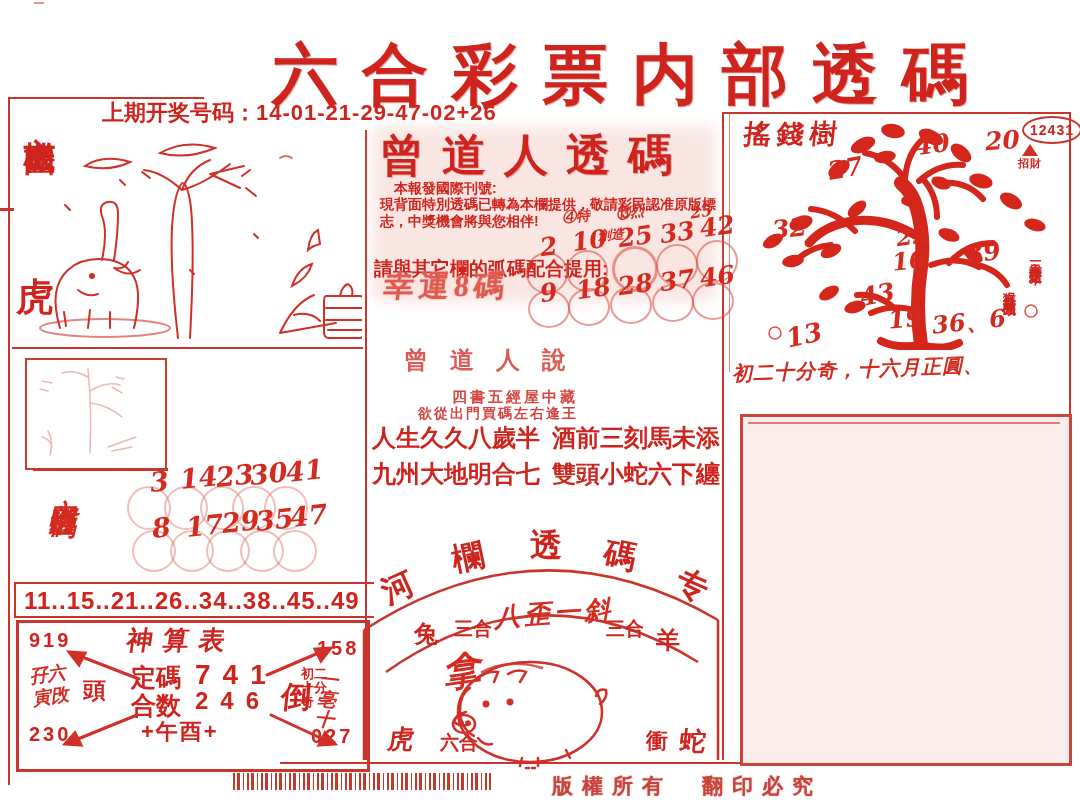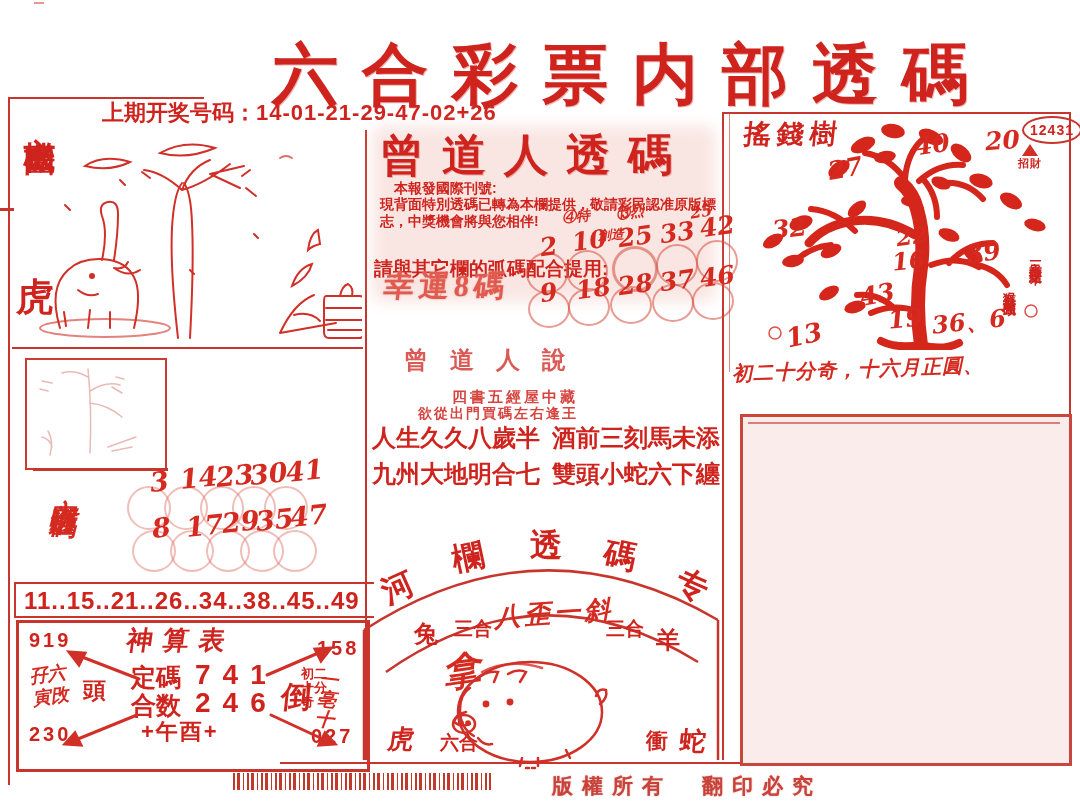--- a/index.html
+++ b/index.html
@@ -105,21 +105,21 @@
   <div class="abs" style="left:16px;top:620px;width:348px;height:146px;border:3px solid #c8352c;">
     <span class="abs b serif" style="left:108px;top:0px;font-size:26px;letter-spacing:10px;transform:skewX(-8deg);">神算表</span>
     <span class="abs b" style="left:10px;top:6px;font-size:20px;letter-spacing:3px;">919</span>
     <span class="abs b" style="left:298px;top:14px;font-size:20px;letter-spacing:3px;">158</span>
     <span class="abs b" style="left:10px;top:100px;font-size:20px;letter-spacing:3px;">230</span>
     <span class="abs b" style="left:292px;top:102px;font-size:20px;letter-spacing:3px;">027</span>
 
     <span class="abs b" style="left:112px;top:38px;font-size:25px;">定碼</span>
     <span class="abs b" style="left:176px;top:36px;font-size:28px;letter-spacing:12px;">741</span>
     <span class="abs b" style="left:112px;top:66px;font-size:25px;">合数</span>
-    <span class="abs b" style="left:176px;top:64px;font-size:28px;letter-spacing:12px;">246</span>
+    <span class="abs b" style="left:176px;top:64px;font-size:24px;letter-spacing:12px;">246</span>
     <span class="abs b" style="left:282px;top:44px;width:28px;font-size:13px;line-height:14px;word-break:break-all;">初二十分奇</span>
     <span class="abs b" style="left:122px;top:94px;font-size:22px;letter-spacing:2px;">+午酉+</span>
 
     <span class="abs hw" style="left:12px;top:40px;width:44px;font-size:18px;line-height:22px;word-break:break-all;transform:rotate(-8deg);">孖六寅攺</span>
     <span class="abs b serif" style="left:64px;top:52px;font-size:23px;">頭</span>
     <span class="abs b serif" style="left:262px;top:54px;font-size:30px;transform:skewX(-6deg);">倒</span>
     <span class="abs hw" style="left:298px;top:46px;width:22px;font-size:19px;line-height:20px;word-break:break-all;transform:rotate(6deg);">一亳十</span>
 
     <svg class="abs" style="left:0;top:0;" width="342" height="140" viewBox="0 0 342 140" stroke="#d03028" stroke-width="3" fill="#d03028" stroke-linecap="round">
       <line x1="120" y1="56" x2="58" y2="32"></line>

